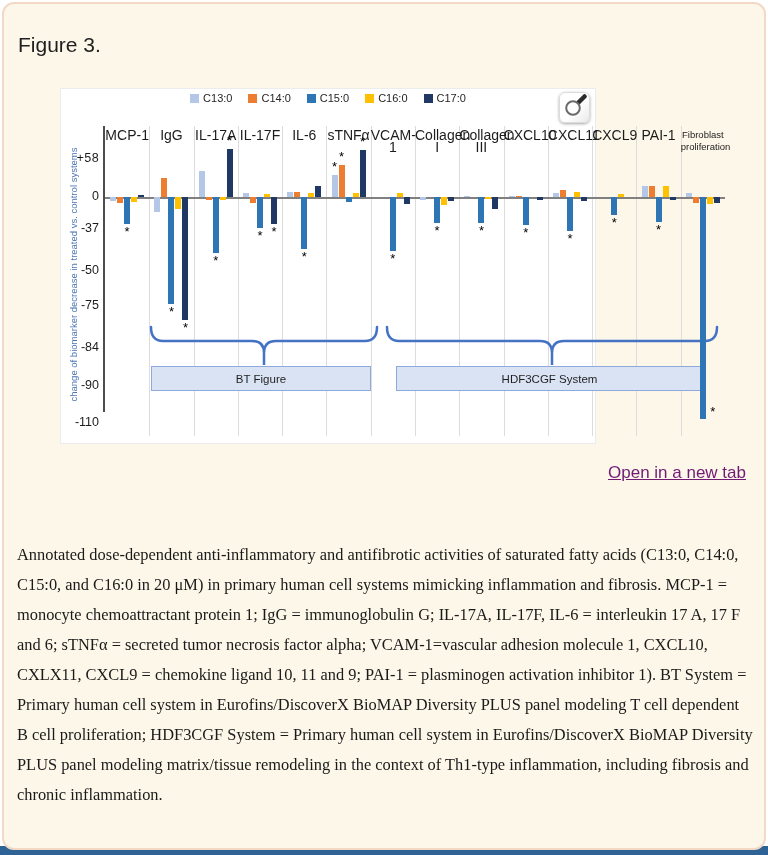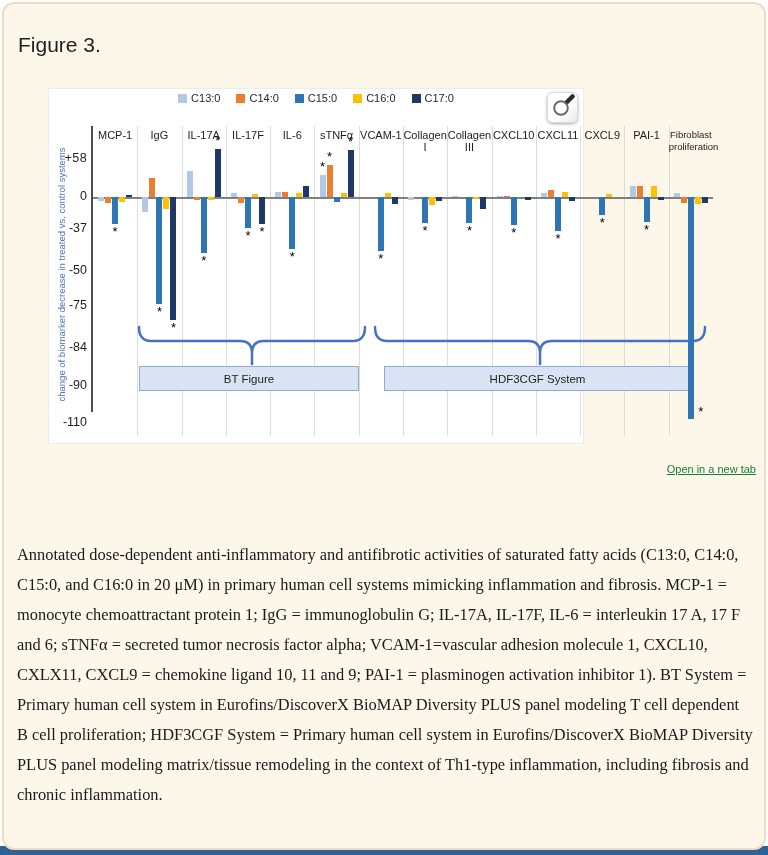--- a/index.html
+++ b/index.html
@@ -3,46 +3,46 @@
 <meta charset="utf-8">
 <style>
   html,body{margin:0;padding:0;background:#ffffff;}
   *{box-sizing:border-box;}
   .stage{position:relative;width:768px;height:855px;overflow:hidden;
          font-family:"Liberation Sans",sans-serif;background:#ffffff;}
   .footer-strip{position:absolute;left:0;right:0;bottom:0;height:9px;background:#2f6395;}
   .card{position:absolute;left:2px;top:2px;right:2px;bottom:5px;background:#fdf7e9;
         border:2px solid #f3d9c5;border-radius:12px;z-index:1;}
   .figure-label{position:absolute;left:18px;top:33px;font-size:21px;color:#1f1f1f;z-index:2;}
-  .panel{position:absolute;left:48px;top:88px;width:536px;height:356px;background:#ffffff;
+  .panel{position:absolute;left:60px;top:88px;width:536px;height:356px;background:#ffffff;
          border:1px solid #ececec;z-index:2;}
   .legend{position:absolute;left:0;top:3px;width:100%;display:flex;justify-content:center;
           gap:16px;font-size:11px;color:#262626;z-index:5;}
   .legend-item{display:flex;align-items:center;gap:4px;}
   .swatch{width:9px;height:9px;display:inline-block;}
   .zoom-btn{position:absolute;right:5px;top:3px;width:31px;height:31px;background:linear-gradient(135deg,#ffffff 55%,#e9e9e9 100%);
             border:1px solid #dcdcdc;border-radius:6px;box-shadow:0 1px 3px rgba(0,0,0,.35);
             display:flex;align-items:center;justify-content:center;z-index:6;cursor:pointer;}
   .y-title{position:absolute;left:-132px;top:179px;width:290px;height:13px;text-align:center;
            font-size:9.5px;color:#4a74b4;transform:rotate(-90deg);z-index:3;}
   .axis-line{position:absolute;left:42px;top:37px;width:2px;height:286px;background:#4d4d4d;z-index:3;}
   .zero-line{position:absolute;left:44px;top:108px;width:620px;height:1.5px;background:#808080;z-index:3;}
   .gridline{position:absolute;top:37px;height:310px;width:1px;background:#dcdcdc;z-index:1;}
   .ytick{position:absolute;left:0;width:38px;text-align:right;font-size:12.5px;color:#1c1c1c;z-index:3;}
-  .cat-label{position:absolute;top:40px;text-align:center;font-size:11px;line-height:12px;color:#1c1c1c;z-index:3;}
+  .cat-label{position:absolute;top:40px;text-align:center;font-size:14px;line-height:12px;color:#1c1c1c;z-index:3;}
   .cat-label.small{font-size:9.5px;}
   .bar{position:absolute;z-index:4;}
   .star{position:absolute;width:10px;text-align:center;font-size:13px;color:#000;z-index:5;line-height:13px;}
   .braces{position:absolute;left:44px;top:230px;width:620px;height:60px;z-index:2;pointer-events:none;}
   .sys-box{position:absolute;top:277px;height:25px;background:#dae3f3;border:1.5px solid #8ea9db;
            display:flex;align-items:center;justify-content:center;font-size:11.5px;color:#1f1f1f;z-index:2;}
   .footnote{position:absolute;left:328px;top:308px;width:338px;text-align:center;font-style:italic;
             font-size:11.5px;line-height:14.5px;color:#141414;z-index:2;}
   .footnote sup{font-size:8px;}
-  .open-link{position:absolute;top:463px;right:12px;font-size:11px;color:#15803d;
+  .open-link{position:absolute;top:463px;right:22px;font-size:17px;color:#701a75;
              text-decoration:underline;z-index:2;cursor:pointer;}
   .caption{position:absolute;left:17px;top:524px;width:736px;font-family:"Liberation Serif",serif;
            font-size:16.4px;line-height:30px;color:#1a1a1a;z-index:2;}
 </style>
 </head>
 <body>
 
 <div class="stage">
   <div class="footer-strip"></div>
   <div class="card"></div>

